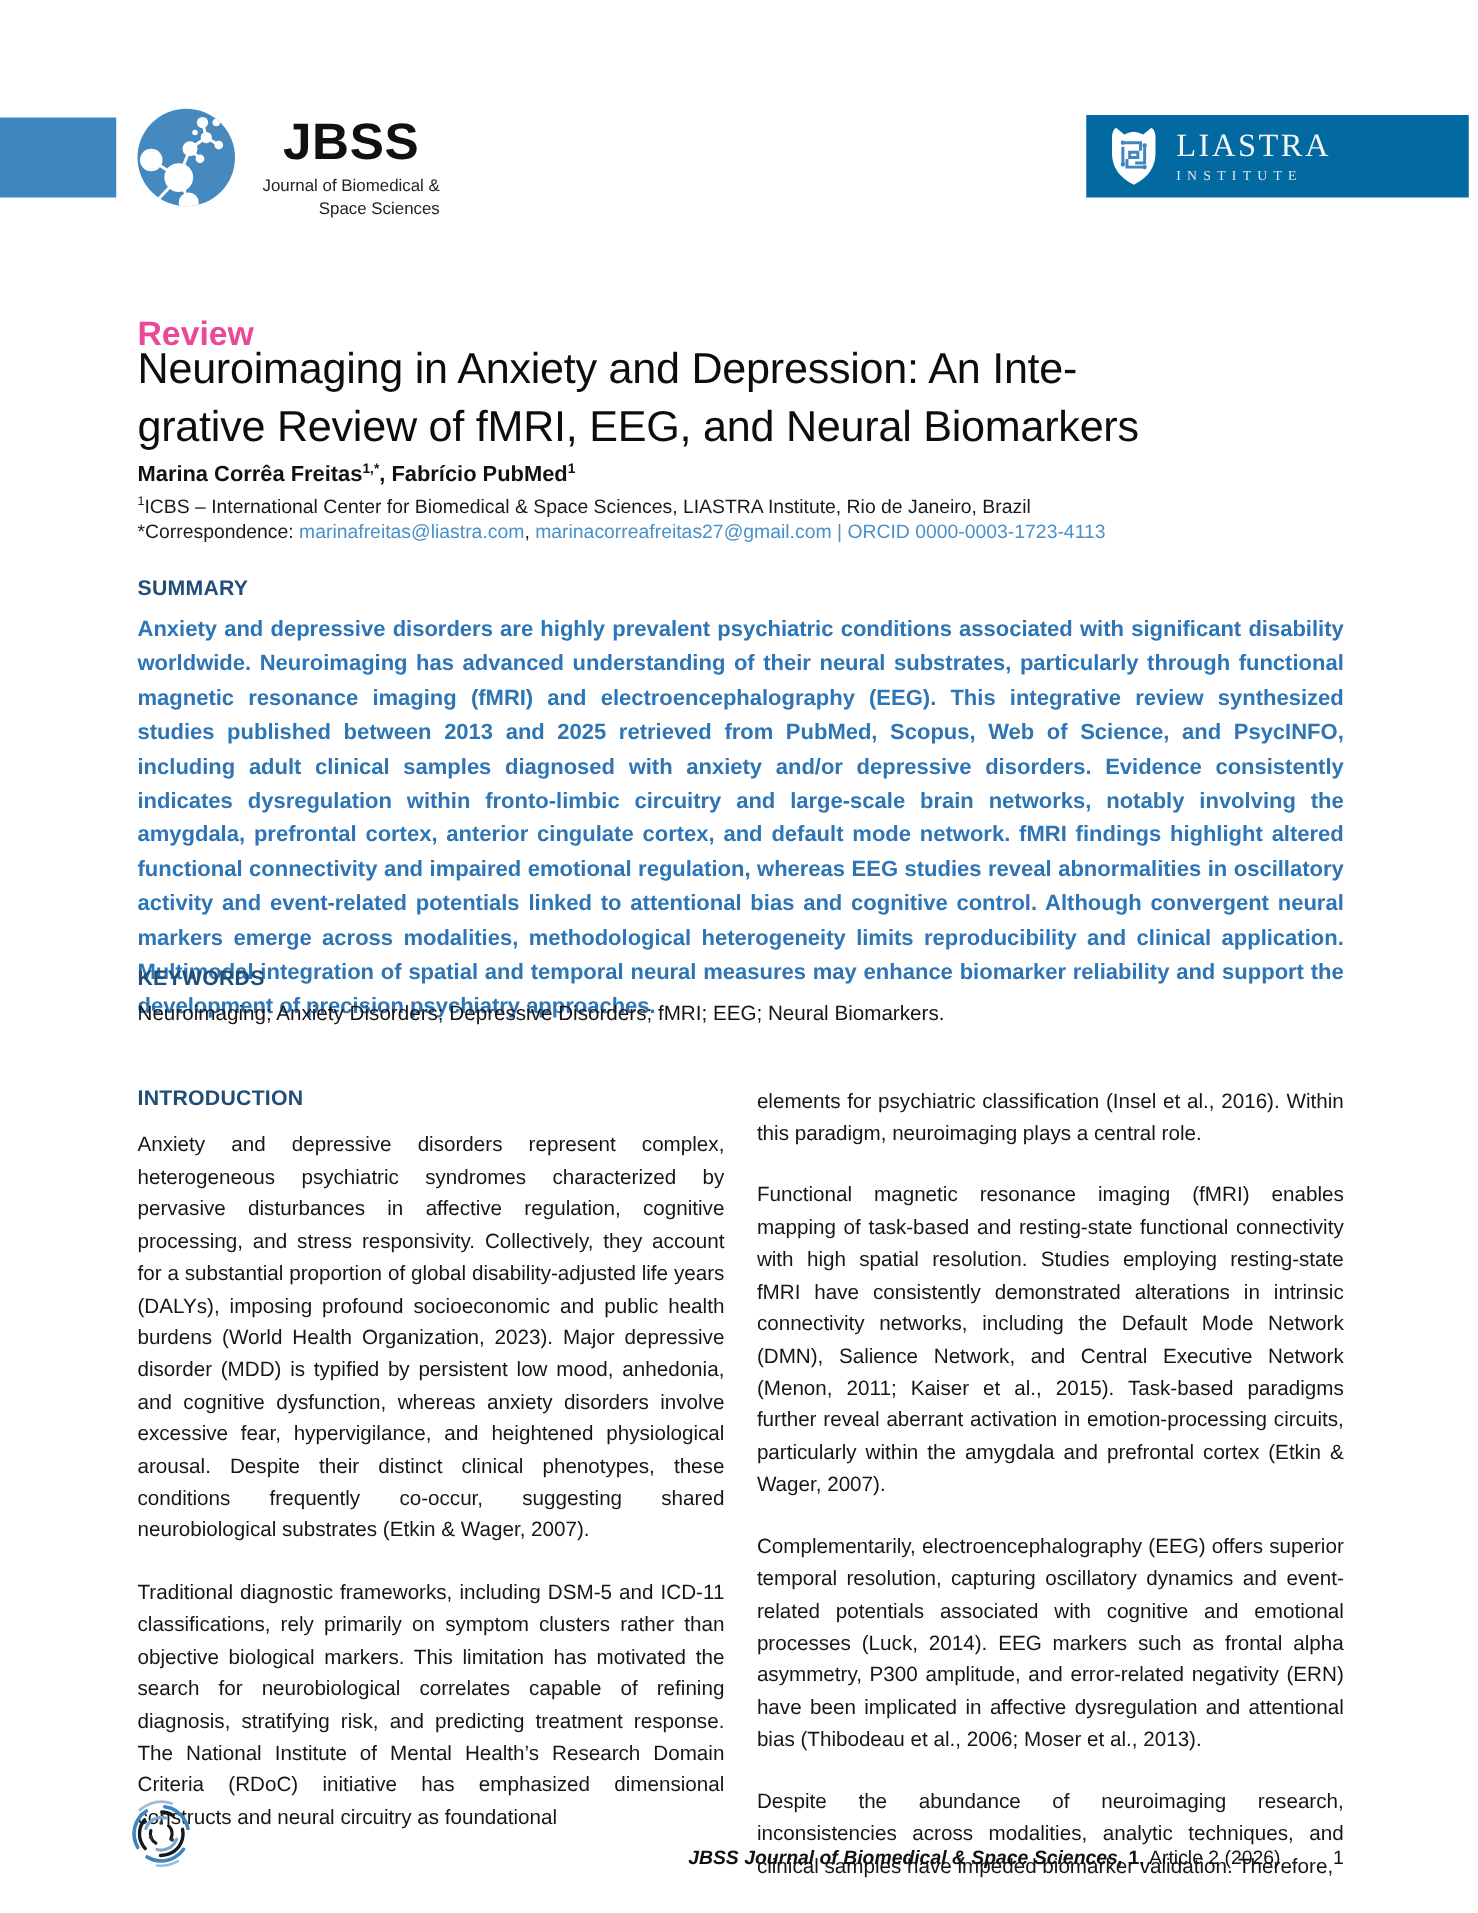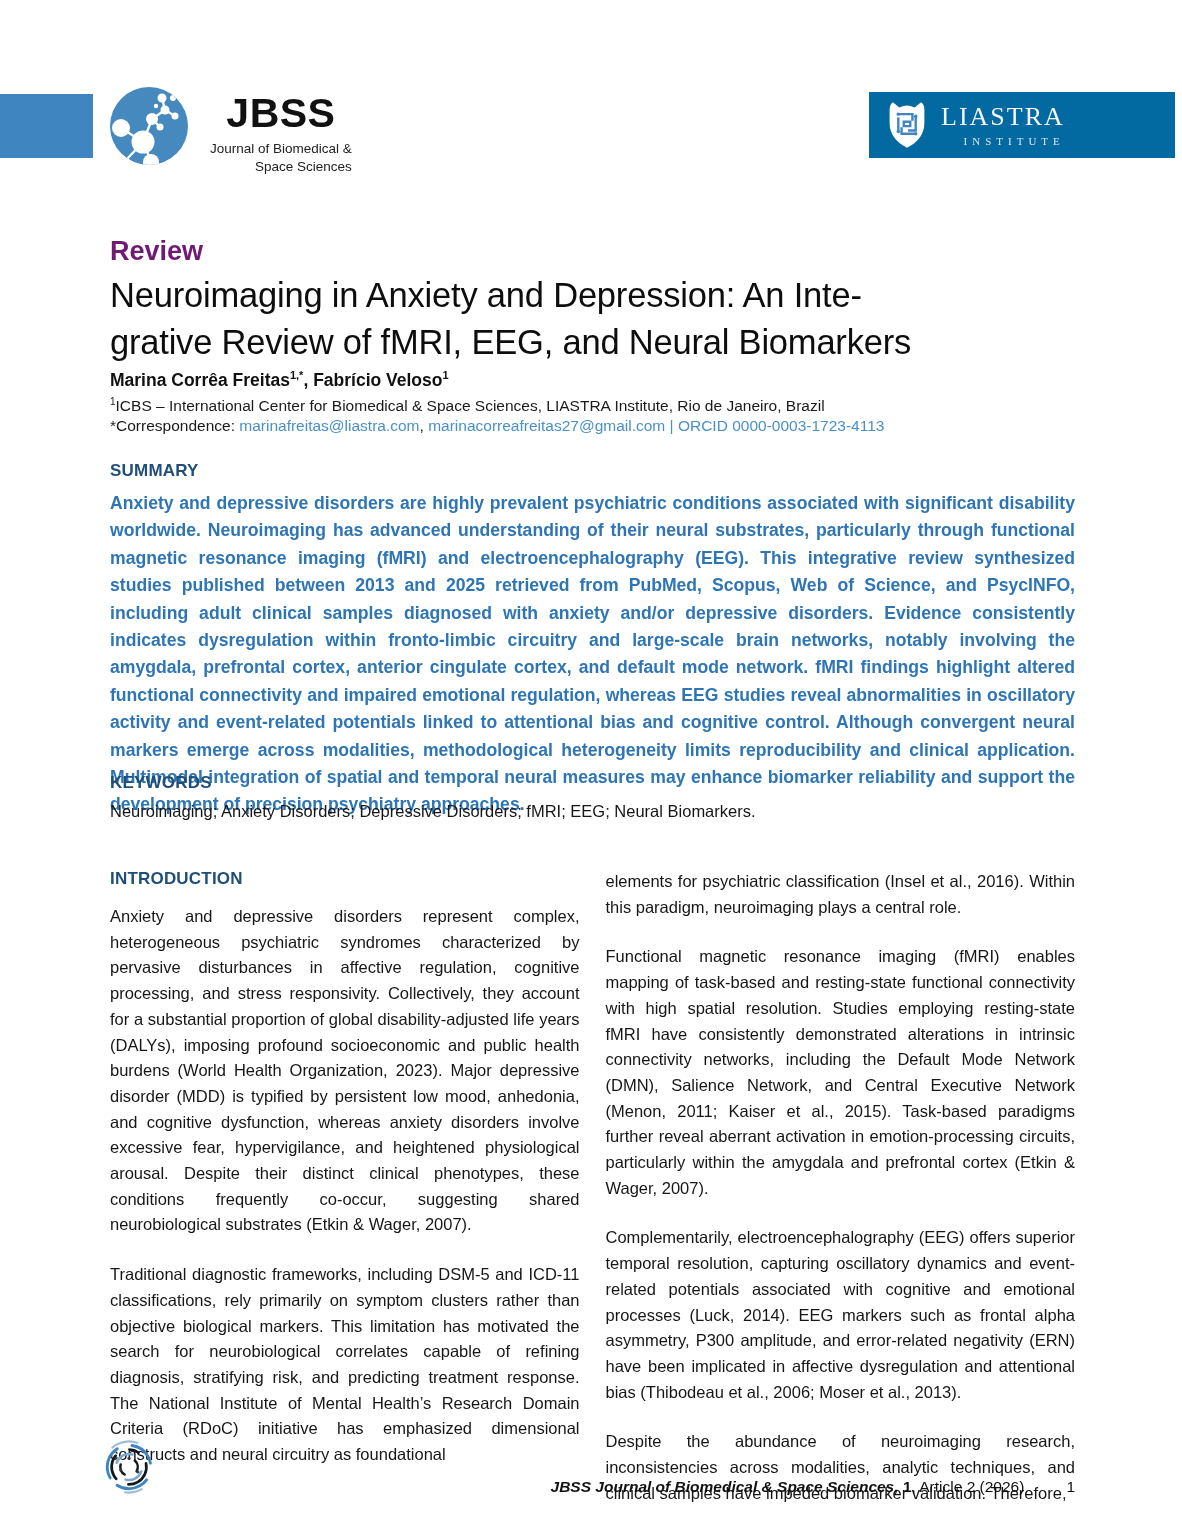--- a/index.html
+++ b/index.html
@@ -11,25 +11,25 @@
   .band-left { position:absolute; left:0; top:94px; width:93px; height:64px; background:#3f86c1; }
   .jbss-logo { position:absolute; left:109px; top:86px; width:80px; height:80px; }
   .jbss-wordmark { position:absolute; left:210px; top:92px; }
   .jbss-abbrev { font-size:41px; font-weight:bold; color:#111; letter-spacing:0.5px; line-height:1.05;text-align:center; }
   .jbss-sub { margin-top:5px; font-size:13.5px; color:#222; line-height:1.3;text-align:right; }
   .band-right { position:absolute; left:869px; top:92px; width:306px; height:66px; background:#0369a1;
                 display:flex; align-items:center; padding-left:16px; }
   .liastra-shield { width:44px; height:50px; flex:0 0 auto; }
   .liastra-text { margin-left:12px; color:#f4f6f9; }
   .liastra-name { font-family:"Liberation Serif","DejaVu Serif",serif; font-size:26px; letter-spacing:2px; line-height:1; }
-  .liastra-sub { font-family:"Liberation Serif","DejaVu Serif",serif; font-size:11px; letter-spacing:5px; margin-top:5px; color:#dde7f2;text-align:right; }
+  .liastra-sub { font-family:"Liberation Serif","DejaVu Serif",serif; font-size:11px; letter-spacing:5px; margin-top:5px; color:#dde7f2; }
 
   
   .content { position:absolute; left:110px; width:965px; }
-  .review-label { top:236px; font-size:27px; font-weight:bold; color:#701a75; }
+  .review-label { top:252px; font-size:27px; font-weight:bold; color:#ec4899; }
   .title { top:272px; font-size:34.5px; font-weight:normal; color:#0d0d0d; line-height:47px; letter-spacing:-0.2px; }
   .authors { top:369px; font-size:17.5px; font-weight:bold; color:#111; }
   .authors sup { font-size:11px; }
   .affiliation { top:396px; font-size:15.5px; color:#1a1a1a; }
   .affiliation sup { font-size:10px; }
   .correspondence { top:417px; font-size:15.5px; color:#1a1a1a; }
   .link-blue { color:#4a90c9; }
 
   
   .h-navy { font-size:17px; font-weight:bold; color:#1f4e79; letter-spacing:0.2px; }
@@ -122,21 +122,21 @@
     </div>
   </div>
 
   <div class="content review-label">Review</div>
 
   <h1 class="content title">
     <span style="display:block">Neuroimaging in Anxiety and Depression: An Inte-</span>
     <span style="display:block">grative Review of fMRI, EEG, and Neural Biomarkers</span>
   </h1>
 
-  <p class="content authors"><span>Marina Corrêa Freitas</span><sup>1,*</sup><span>, </span><span>Fabrício Veloso</span><sup>1</sup></p>
+  <p class="content authors"><span>Marina Corrêa Freitas</span><sup>1,*</sup><span>, </span><span>Fabrício PubMed</span><sup>1</sup></p>
 
   <p class="content affiliation"><sup>1</sup><span>ICBS – International Center for Biomedical &amp; Space Sciences, LIASTRA Institute, Rio de Janeiro, Brazil</span></p>
 
   <p class="content correspondence"><span>*Correspondence: </span><span class="link-blue">marinafreitas@liastra.com</span><span>, </span><span class="link-blue">marinacorreafreitas27@gmail.com</span><span class="link-blue"> | </span><span class="link-blue">ORCID 0000-0003-1723-4113</span></p>
 
   <h2 class="content h-navy summary-head">SUMMARY</h2>
   <p class="content summary-body">Anxiety and depressive disorders are highly prevalent psychiatric conditions associated with significant disability worldwide. Neuroimaging has advanced understanding of their neural substrates, particularly through functional magnetic resonance imaging (fMRI) and electroencephalography (EEG). This integrative review synthesized studies published between 2013 and 2025 retrieved from PubMed, Scopus, Web of Science, and PsycINFO, including adult clinical samples diagnosed with anxiety and/or depressive disorders. Evidence consistently indicates dysregulation within fronto-limbic circuitry and large-scale brain networks, notably involving the amygdala, prefrontal cortex, anterior cingulate cortex, and default mode network. fMRI findings highlight altered functional connectivity and impaired emotional regulation, whereas EEG studies reveal abnormalities in oscillatory activity and event-related potentials linked to attentional bias and cognitive control. Although convergent neural markers emerge across modalities, methodological heterogeneity limits reproducibility and clinical application. Multimodal integration of spatial and temporal neural measures may enhance biomarker reliability and support the development of precision psychiatry approaches.</p>
 
   <h2 class="content h-navy keywords-head">KEYWORDS</h2>
   <p class="content keywords-body">Neuroimaging; Anxiety Disorders; Depressive Disorders; fMRI; EEG; Neural Biomarkers.</p>

